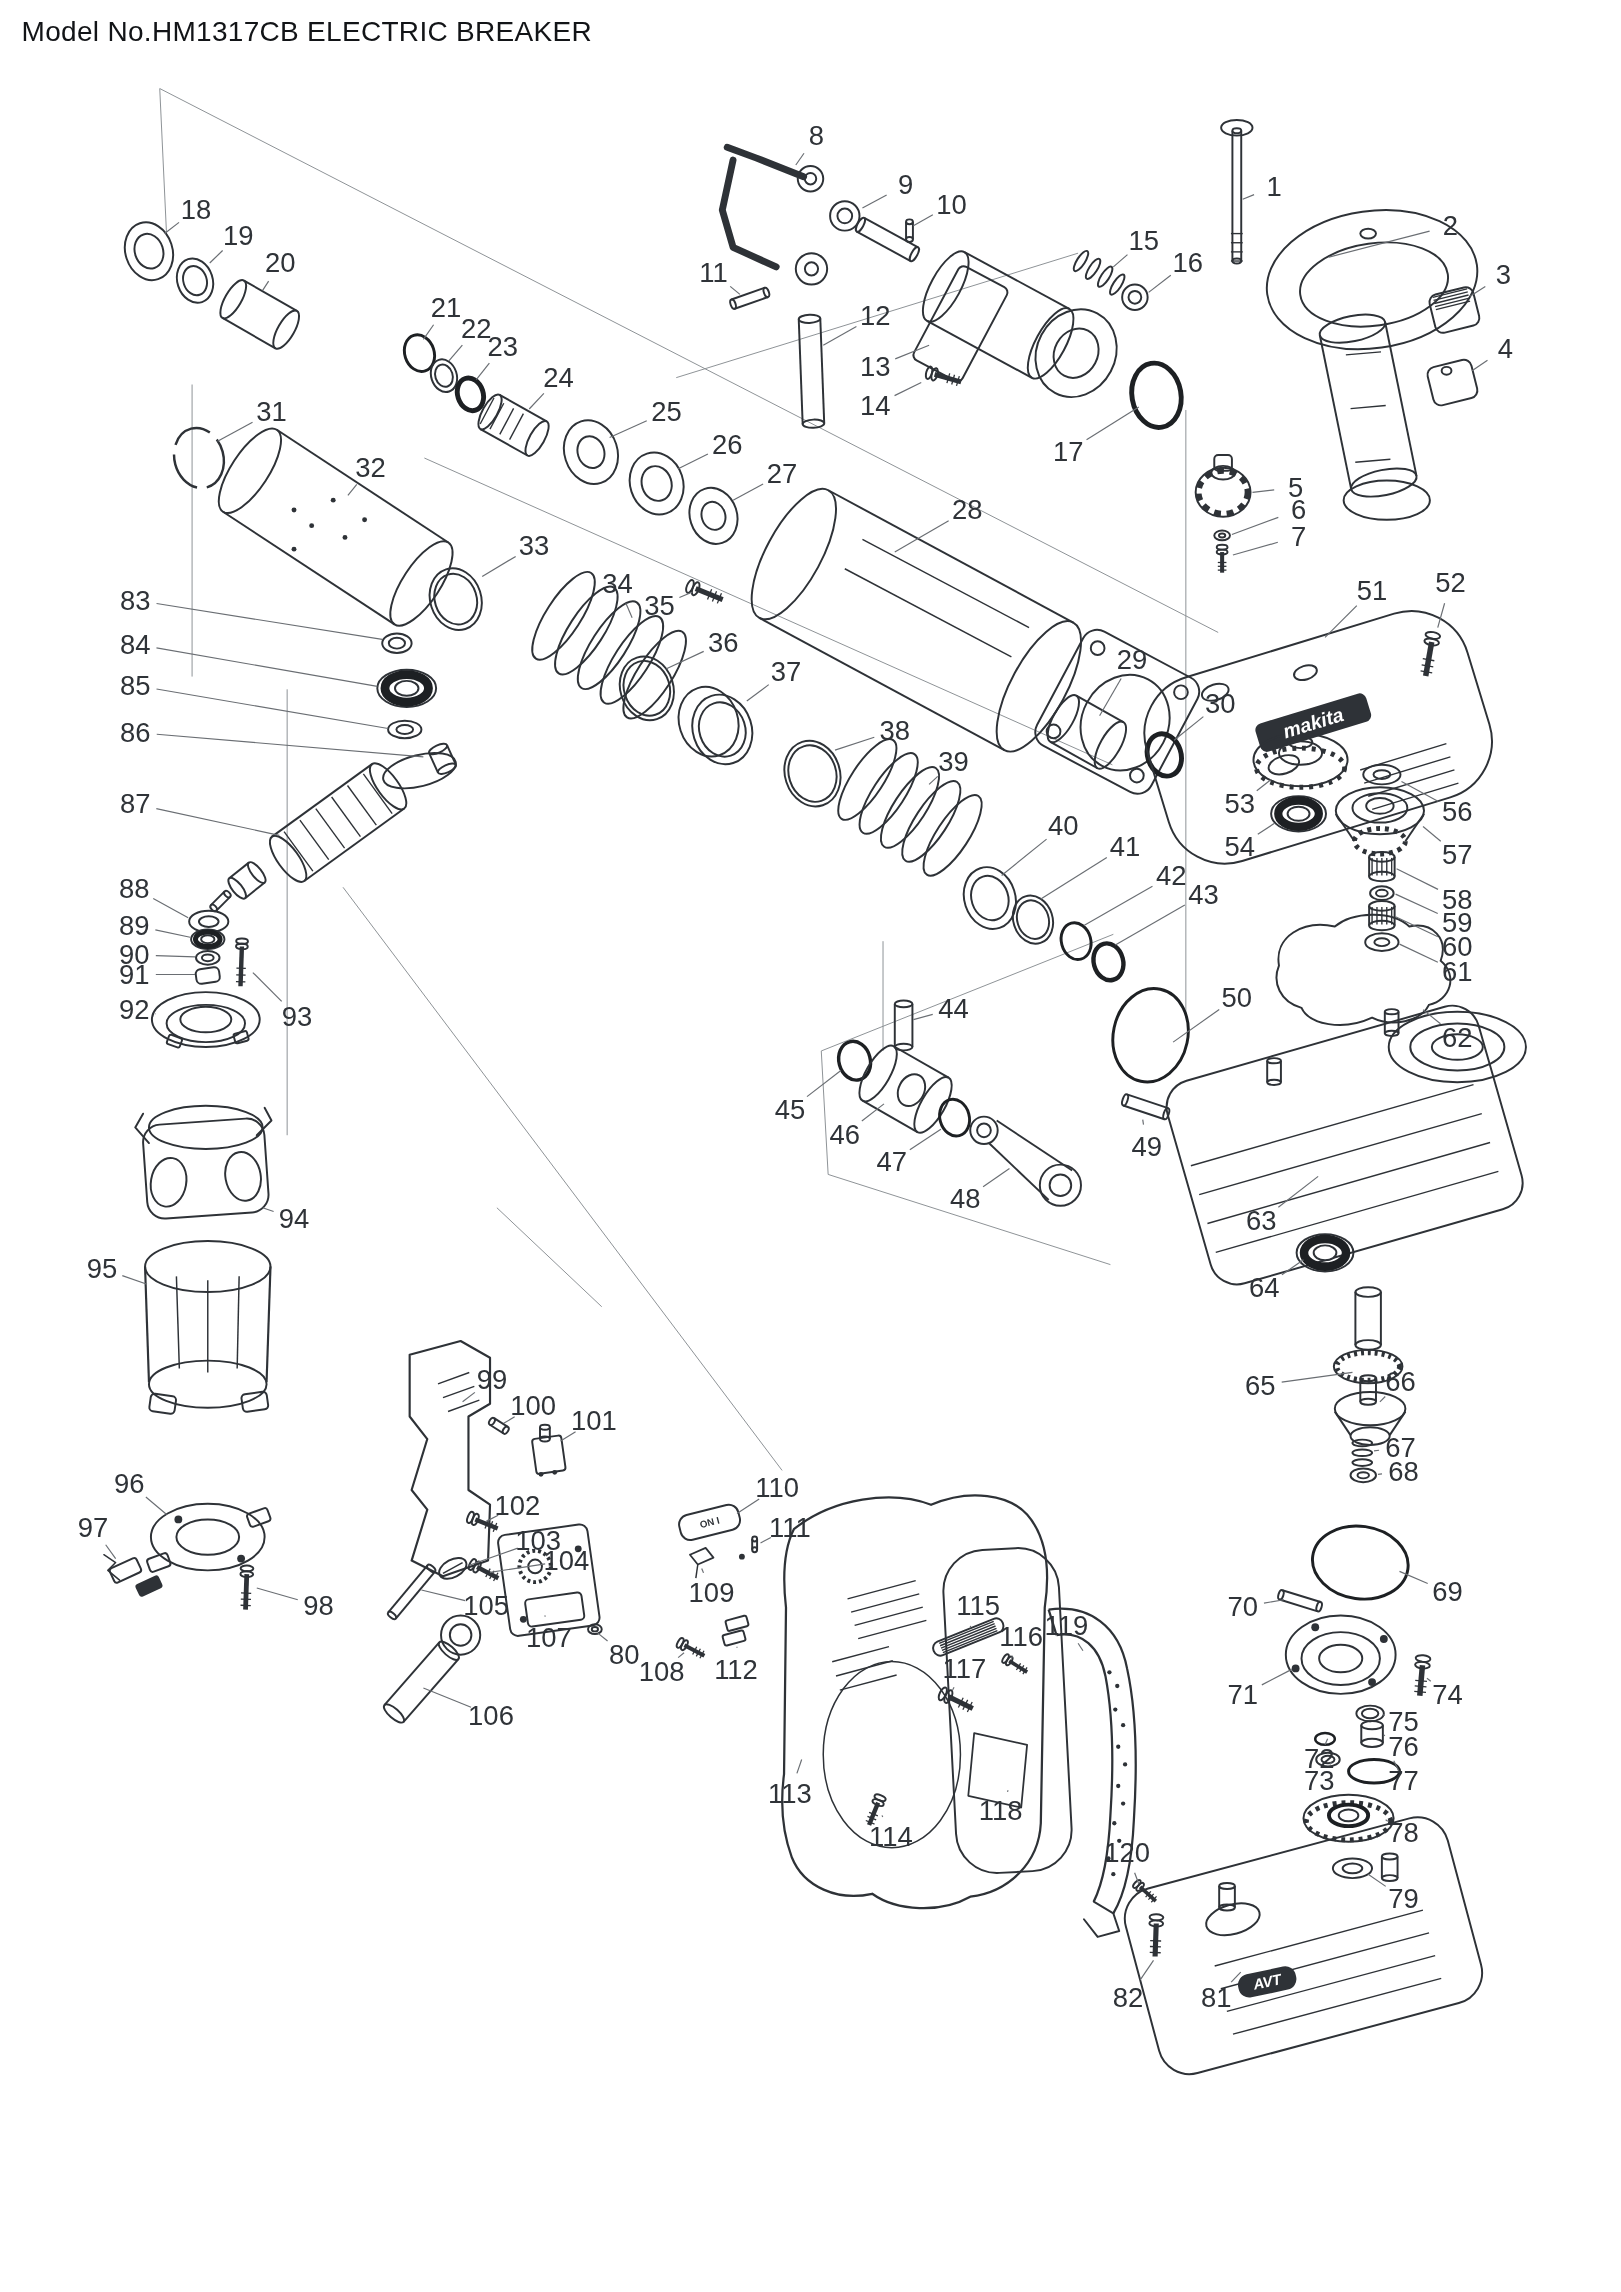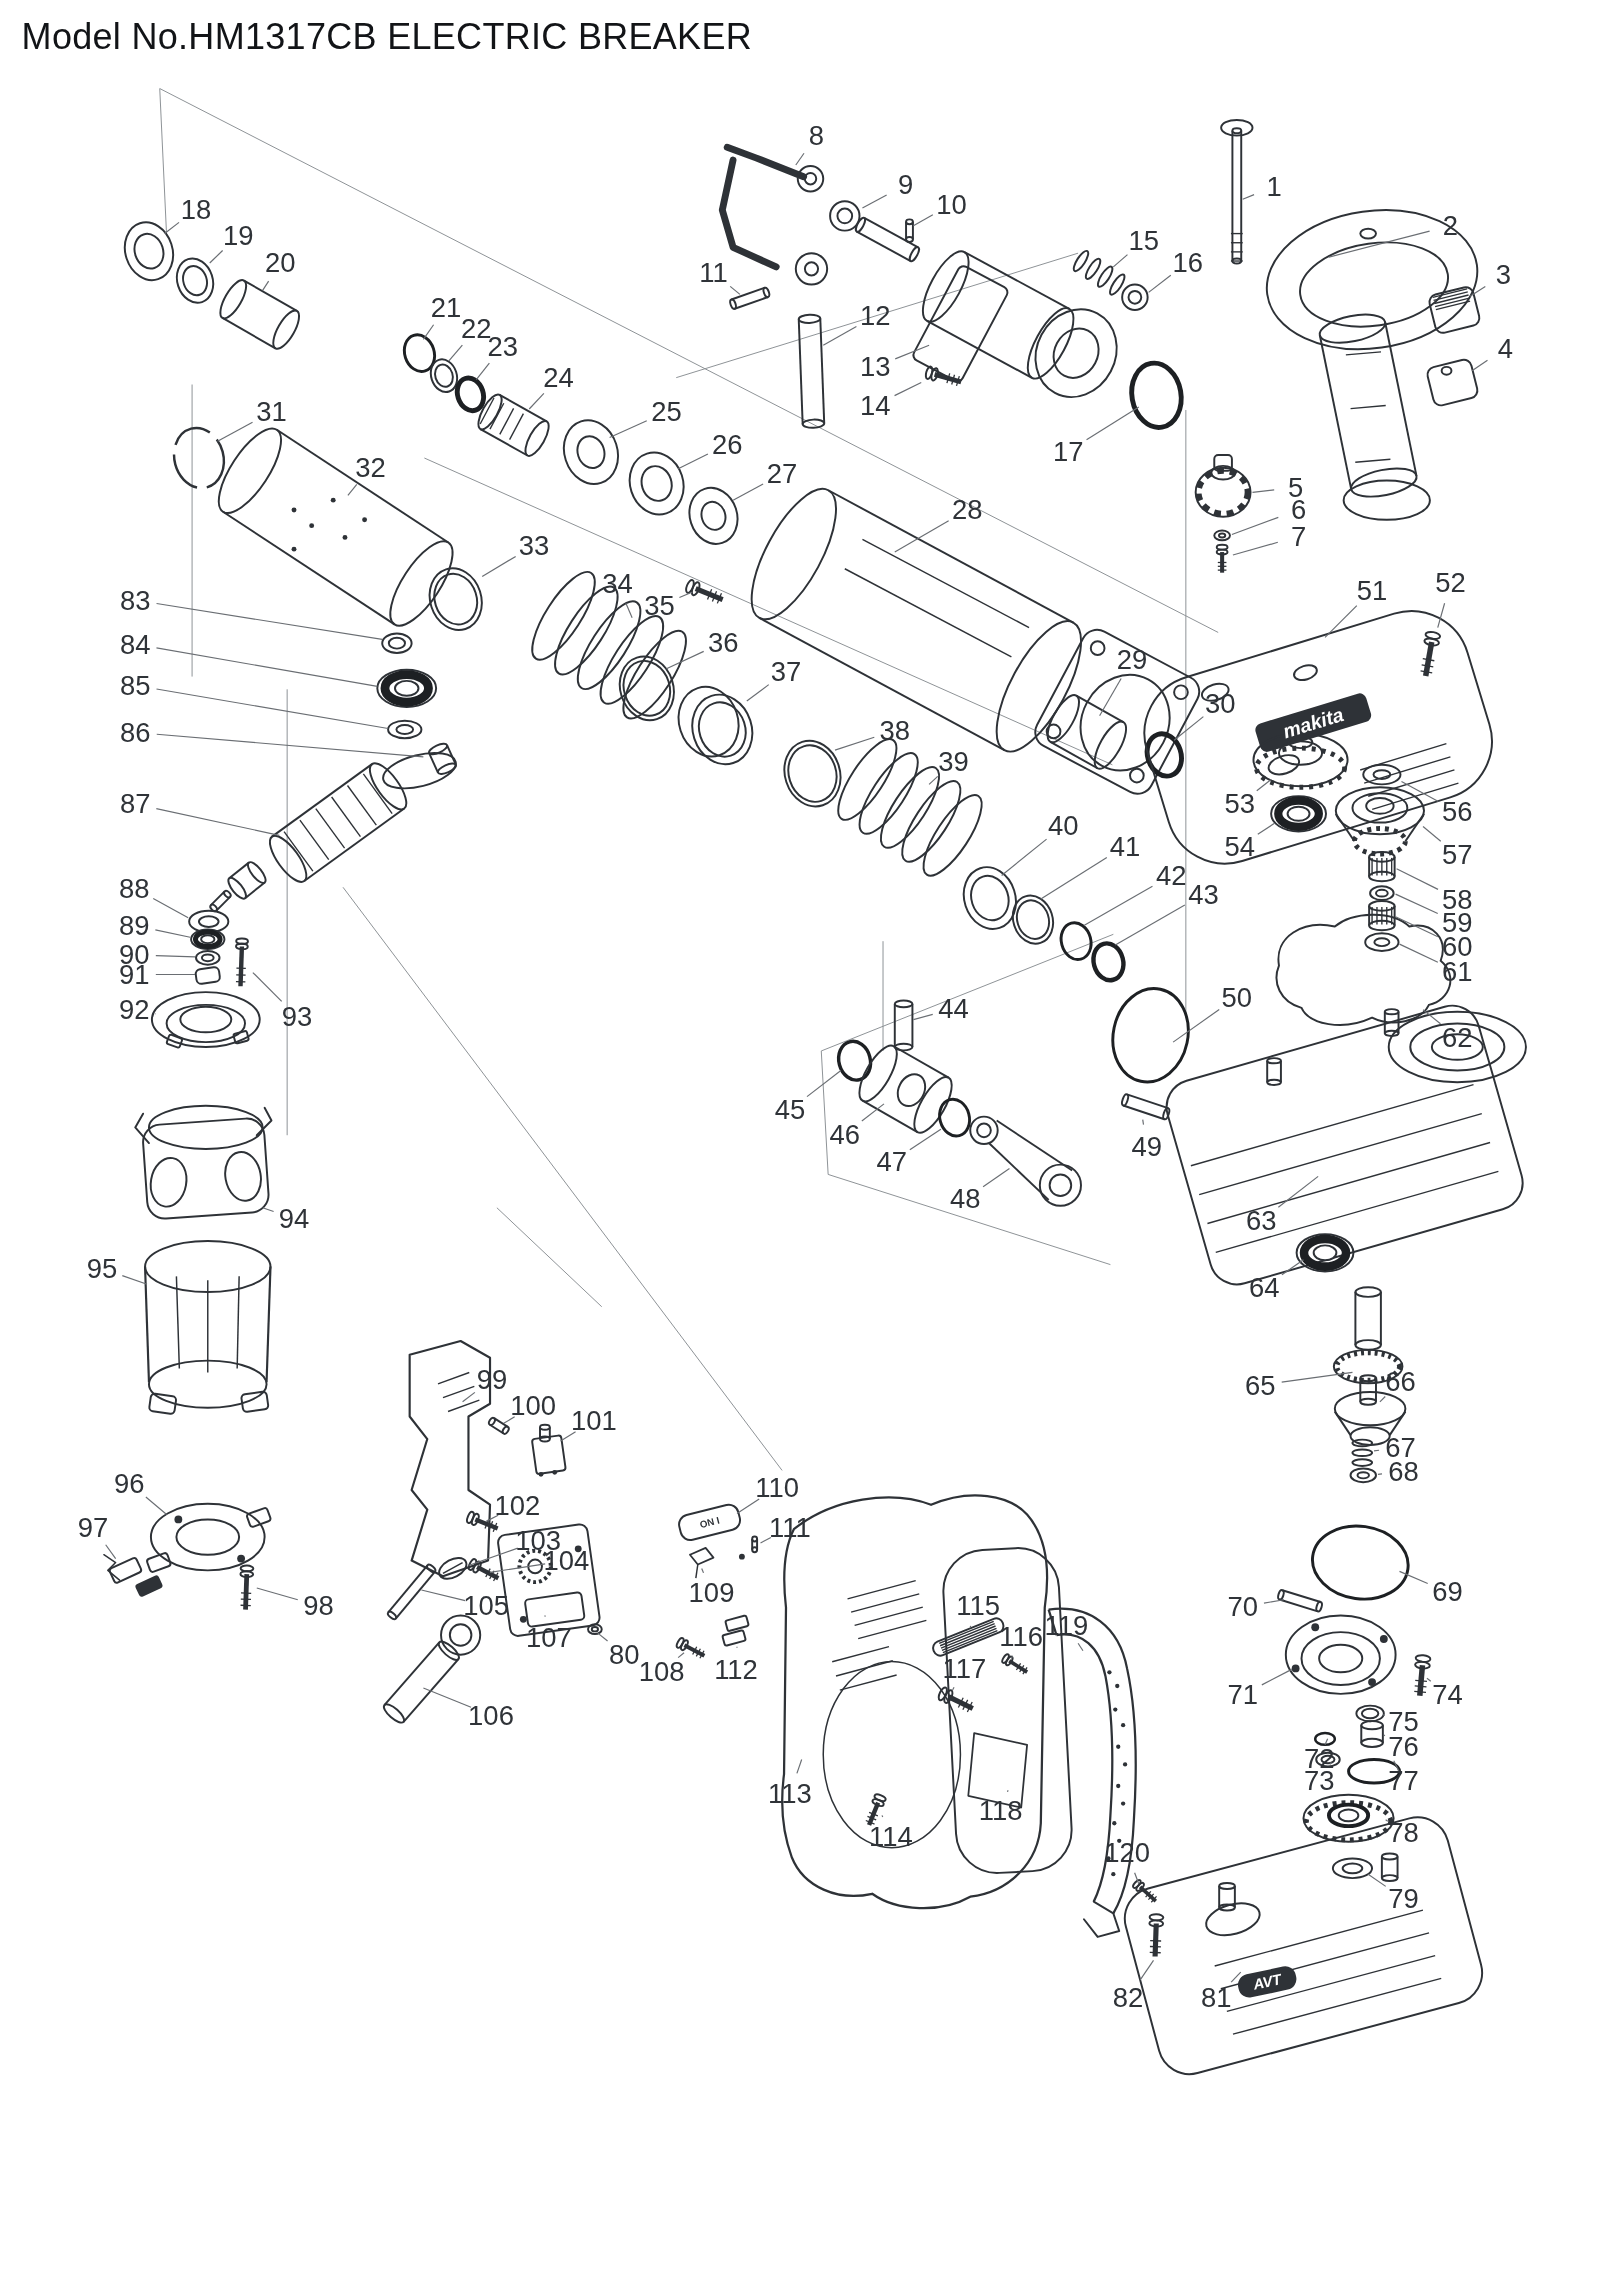--- a/index.html
+++ b/index.html
@@ -1,17 +1,17 @@
 <!DOCTYPE html>
 <html><head>
 <meta charset="utf-8">
 <style>
   html,body{margin:0;padding:0;background:#ffffff;}
   body{width:1621px;height:2293px;position:relative;font-family:"Liberation Sans",sans-serif;}
-  .page-title{position:absolute;left:21.6px;top:15.7px;font-size:36px;color:#121417;letter-spacing:0.3px;white-space:nowrap;}
+  .page-title{position:absolute;left:21.6px;top:15.7px;font-size:28px;color:#121417;letter-spacing:0.3px;white-space:nowrap;}
   #diagram-svg{position:absolute;left:0;top:0;width:1621px;height:2293px;}
   #diagram-svg text{font-family:"Liberation Sans",sans-serif;}
 </style>
 </head>
 <body>
 
 <div class="page-title">Model No.HM1317CB ELECTRIC BREAKER</div>
 
 <svg id="diagram-svg" viewBox="0 0 1654 2339" xmlns="http://www.w3.org/2000/svg">
   <g id="g-construction">

